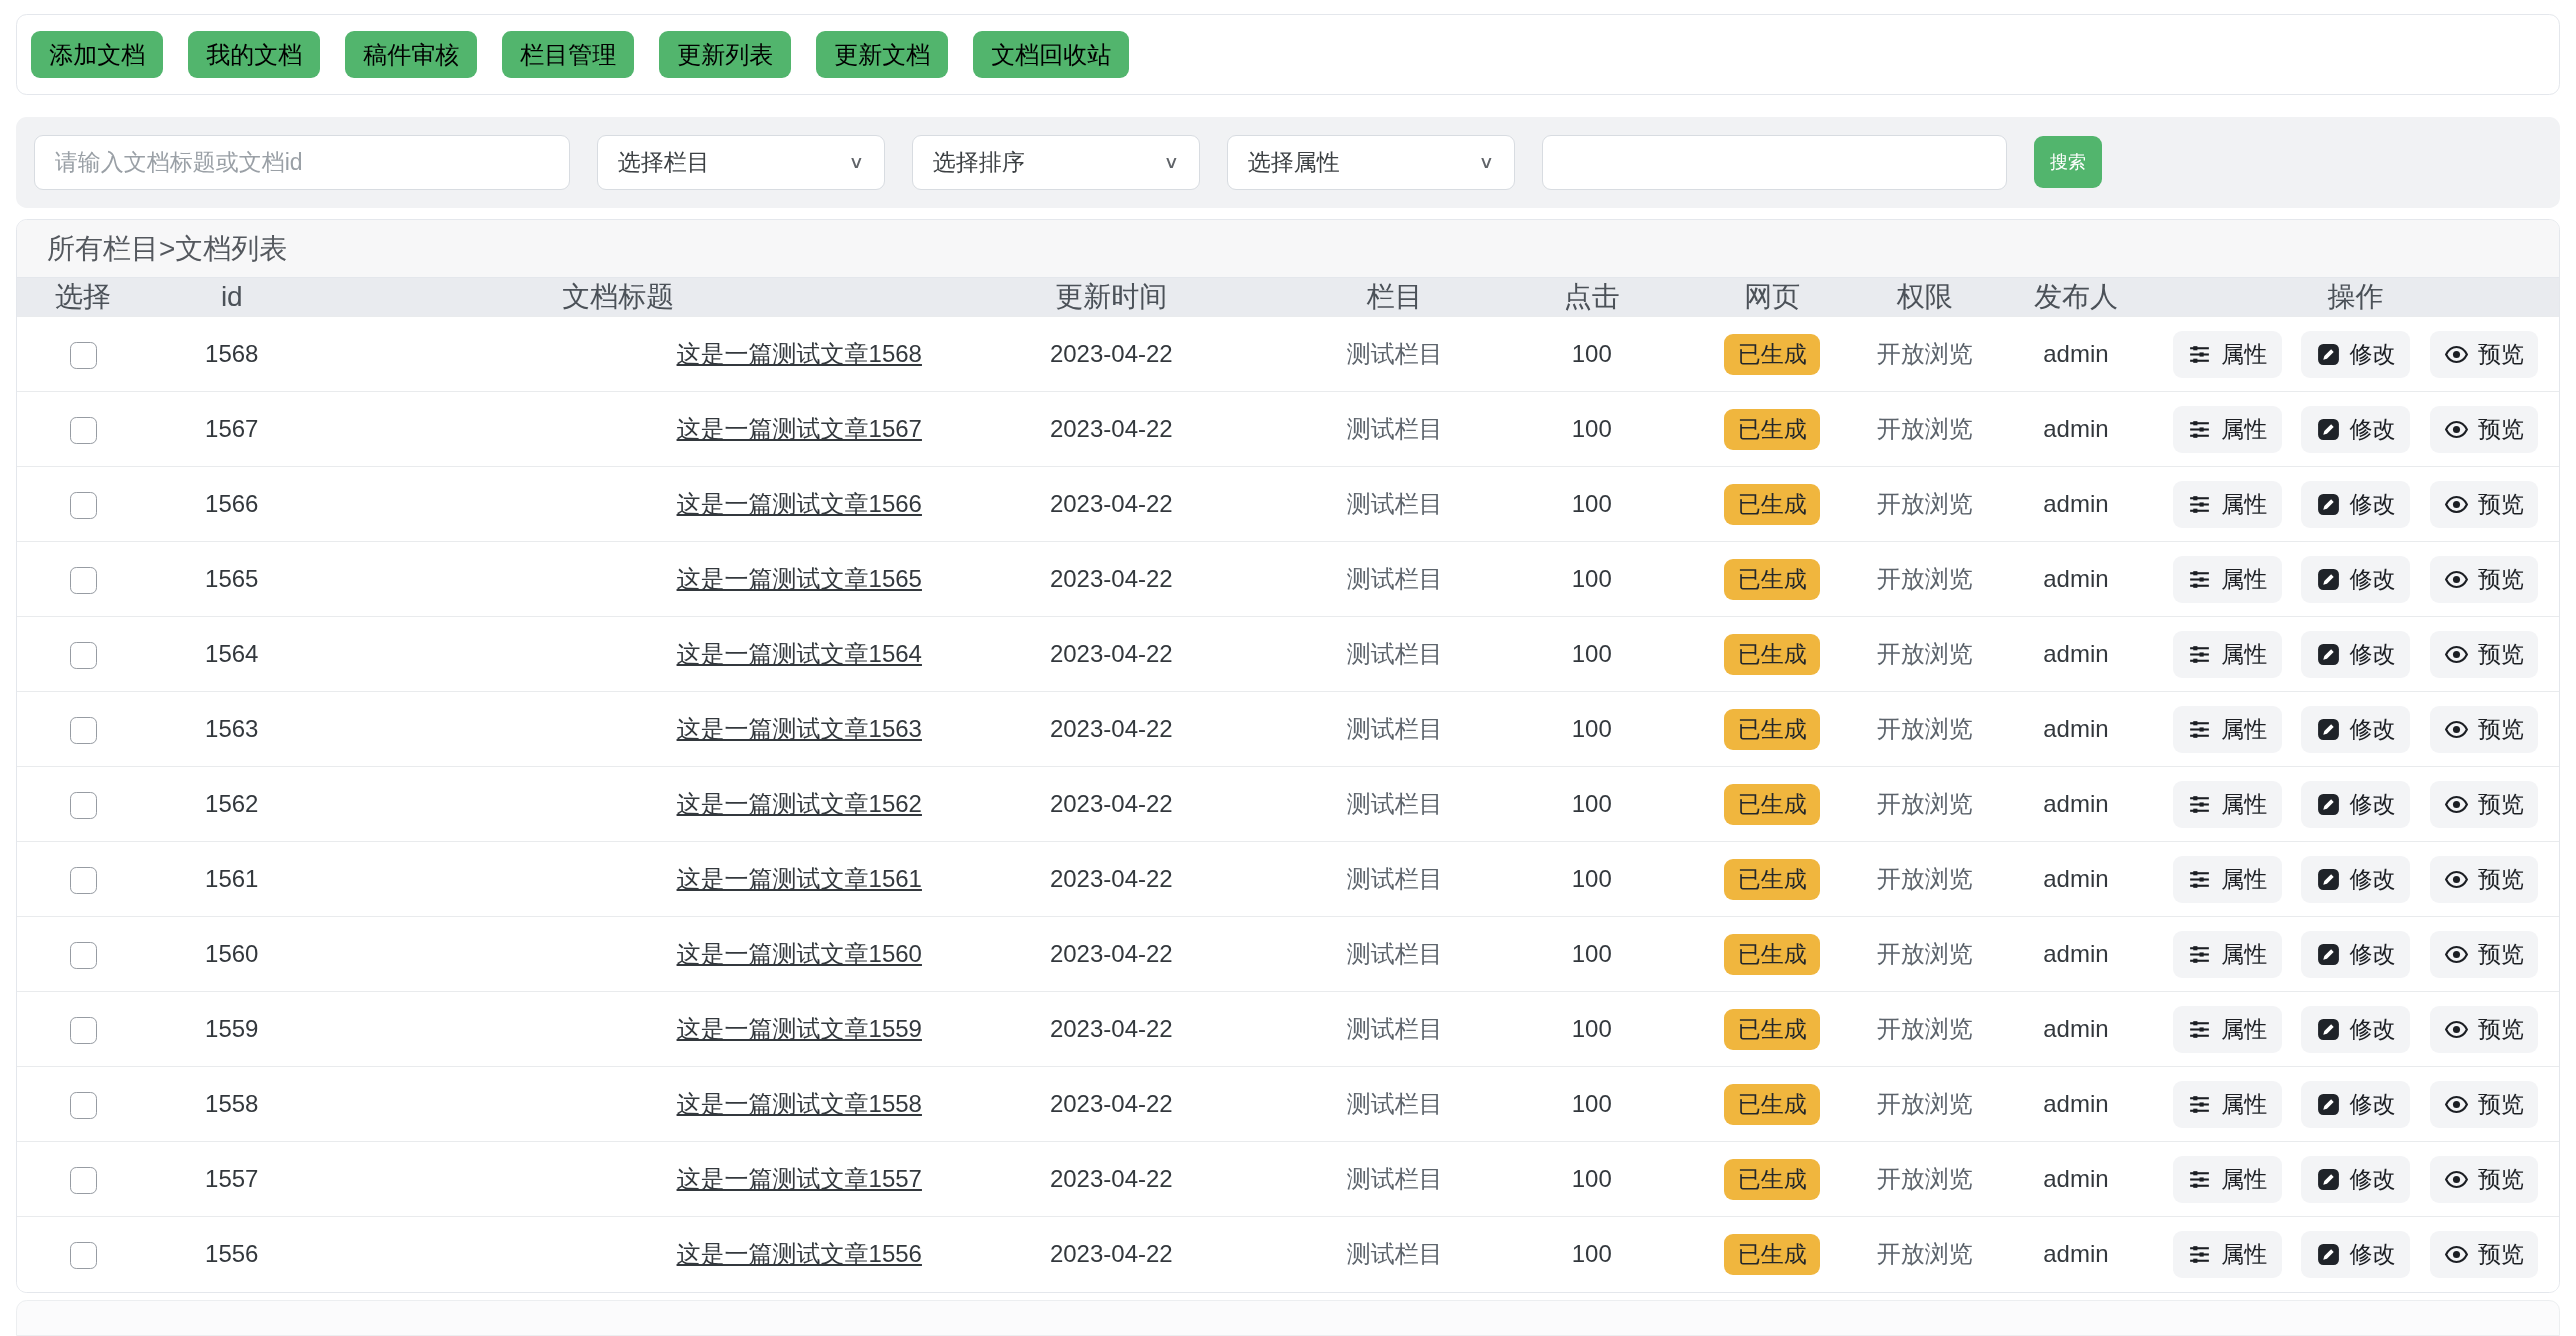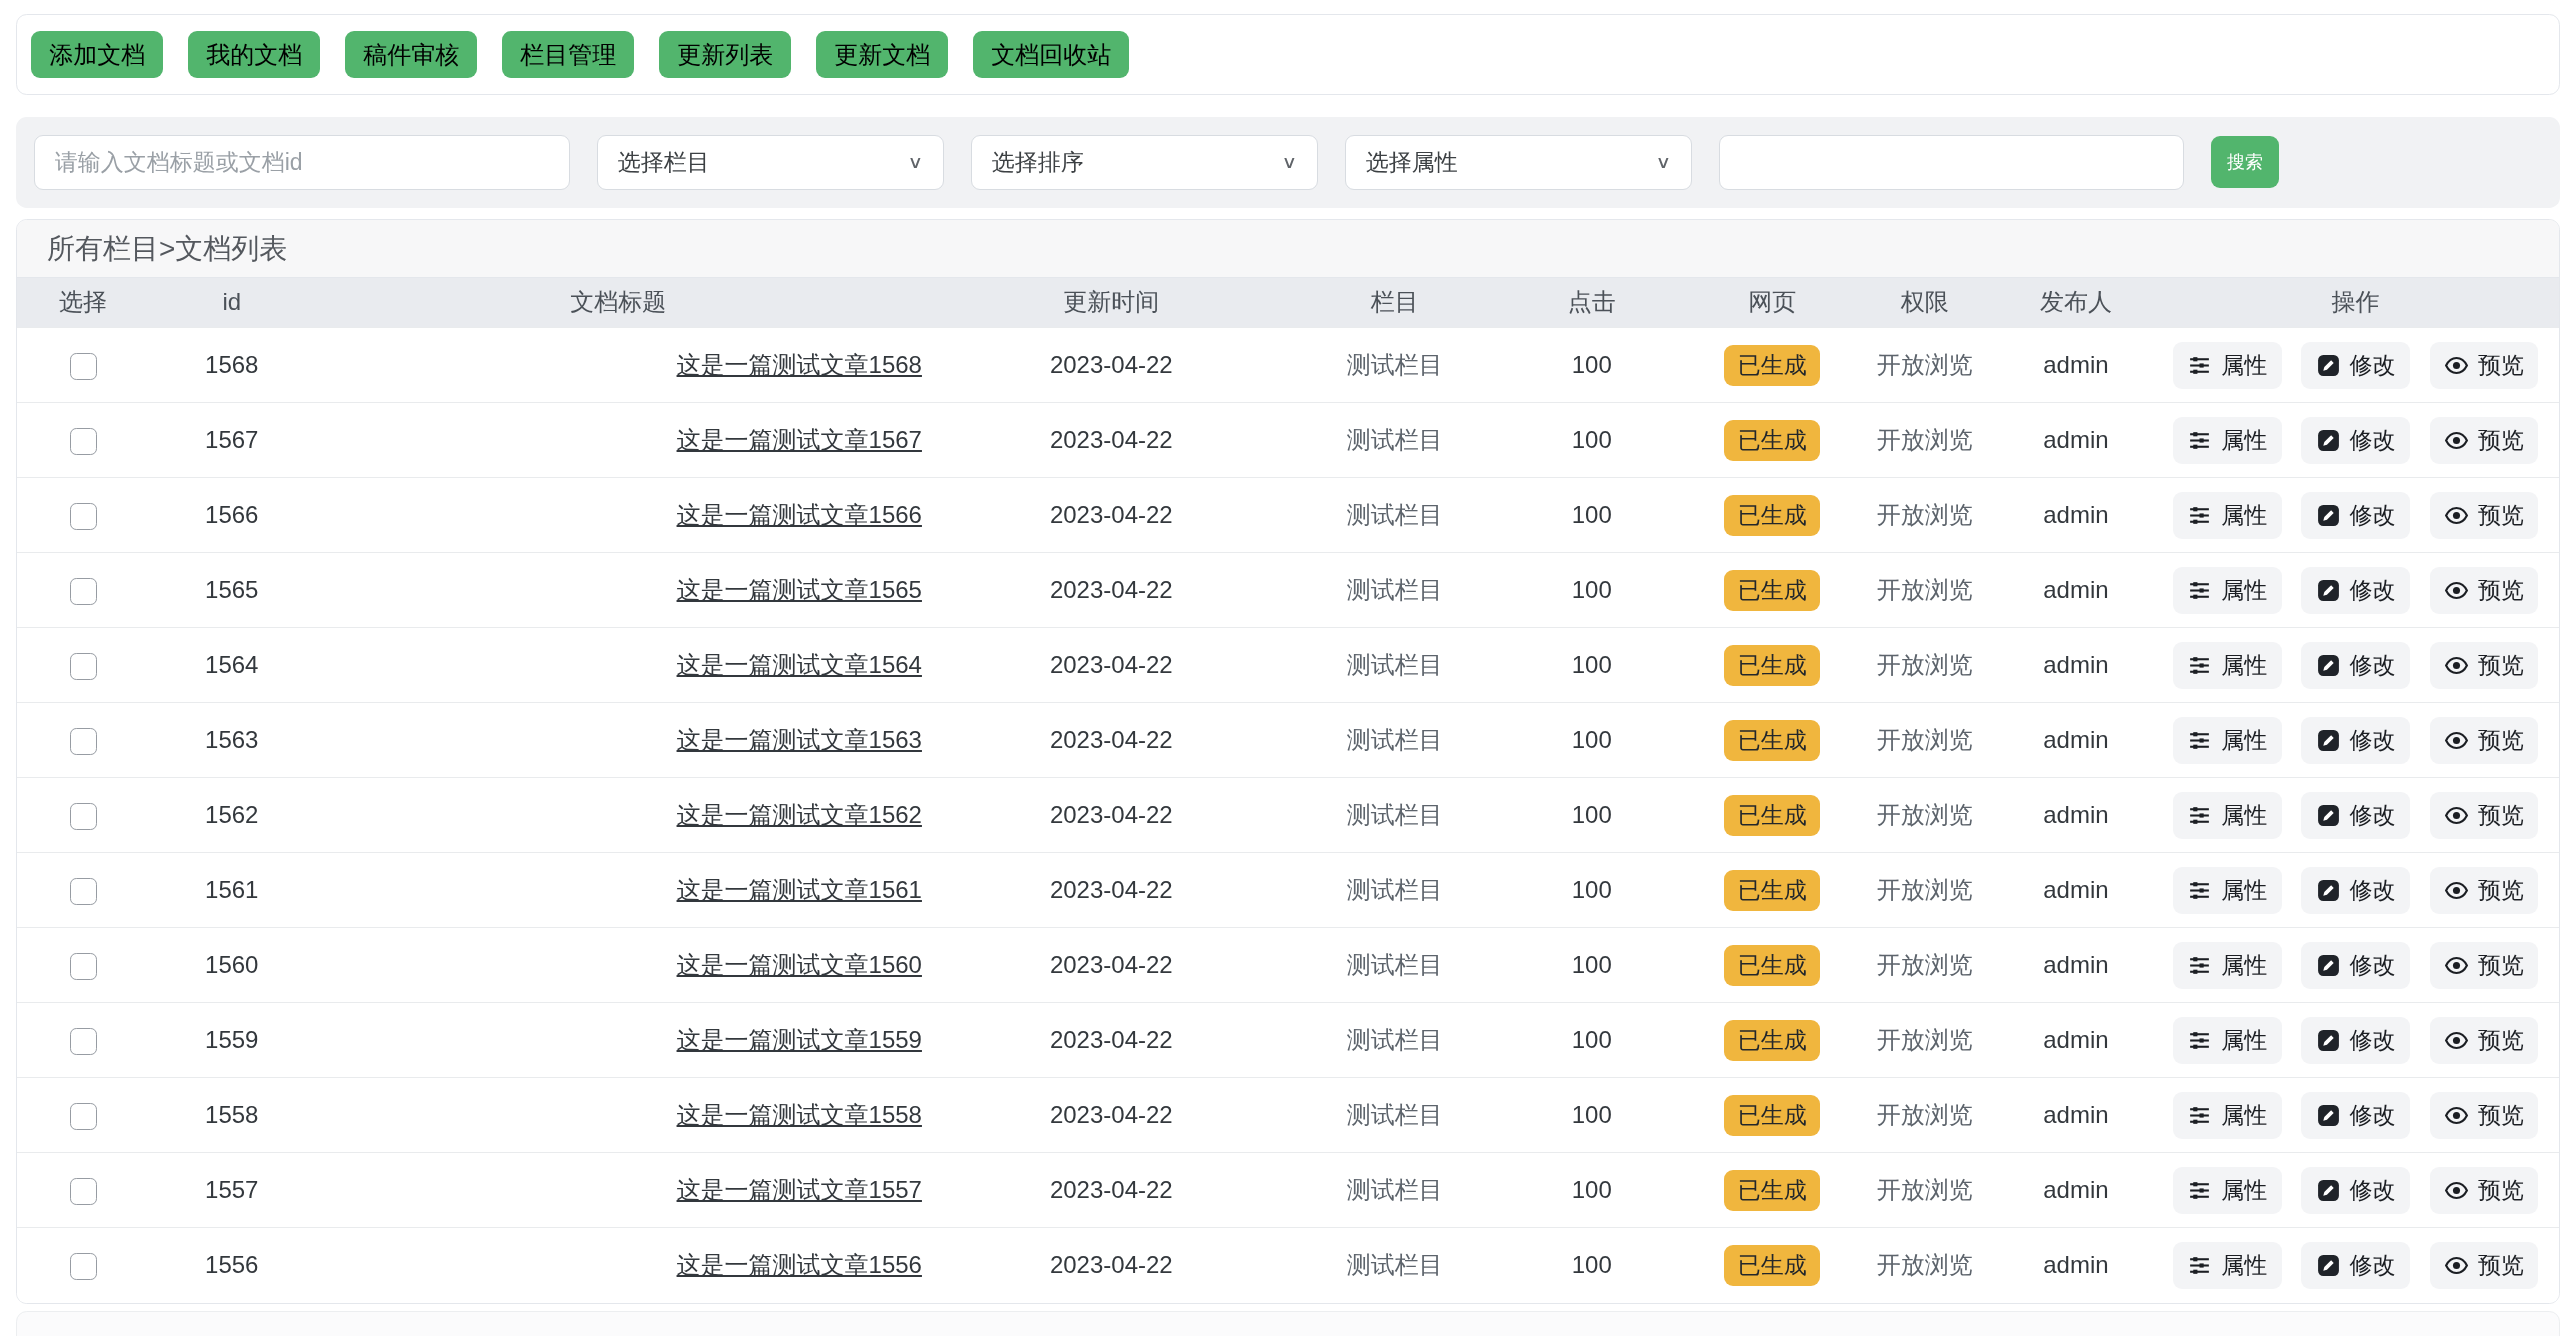--- a/index.html
+++ b/index.html
@@ -43,21 +43,21 @@
     border-radius: 9px;
     font-size: 23px;
     font-family: inherit;
     color: #3c4043;
     padding: 0 19.7px;
   }
   .search-input { width: 536px; }
   .search-input::placeholder { color: #9aa0a6; }
   .plain-input { width: 465px; }
   .fake-select {
-    width: 347px;
+    width: 288px;
     display: flex; align-items: center; justify-content: space-between;
     cursor: pointer;
   }
   .fake-select .chevron { color: #5f6368; font-size: 21.5px; transform: scaleY(0.8); }
   .btn-search {
     height: 52px; padding: 0 16px;
     background: #52b56d; color: #fff;
     font-size: 18px; border: none; border-radius: 9px;
     cursor: pointer; font-family: inherit;
   }
@@ -74,21 +74,21 @@
     font-size: 28px; color: #54585e;
     line-height: 57px;
     padding: 0 30px;
     border-bottom: 1.8px solid #e4e7ec;
   }
 
   table { width: 100%; border-collapse: collapse; table-layout: fixed; }
   thead th {
     background: #e9ebef;
     color: #4b5158; font-weight: normal;
-    font-size: 24px; height: 50px;
+    font-size: 28px; height: 39px;
     text-align: center;
   }
   tbody td {
     height: 75px;
     border-top: 1.8px solid #e9ebed;
     font-size: 24px;
     text-align: center;
     vertical-align: middle;
     background: #ffffff;
   }

